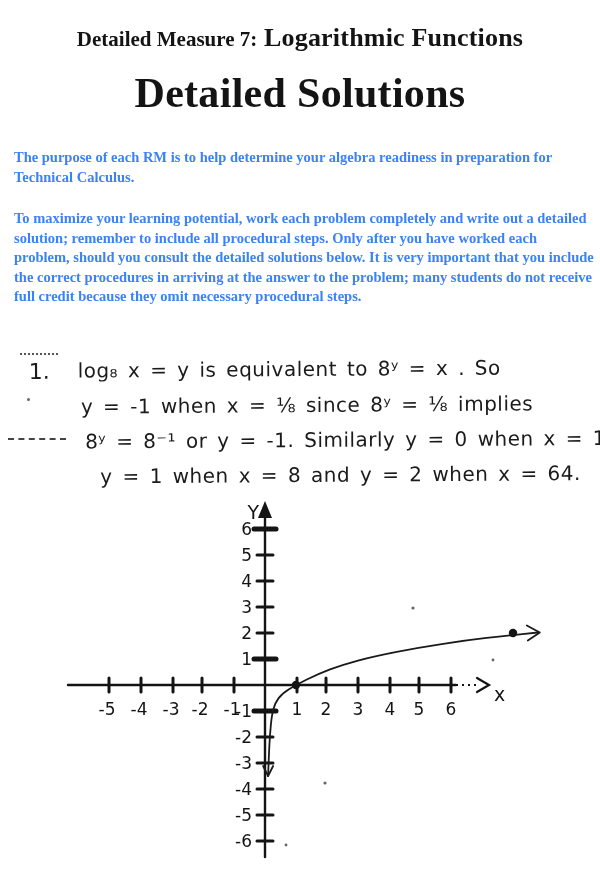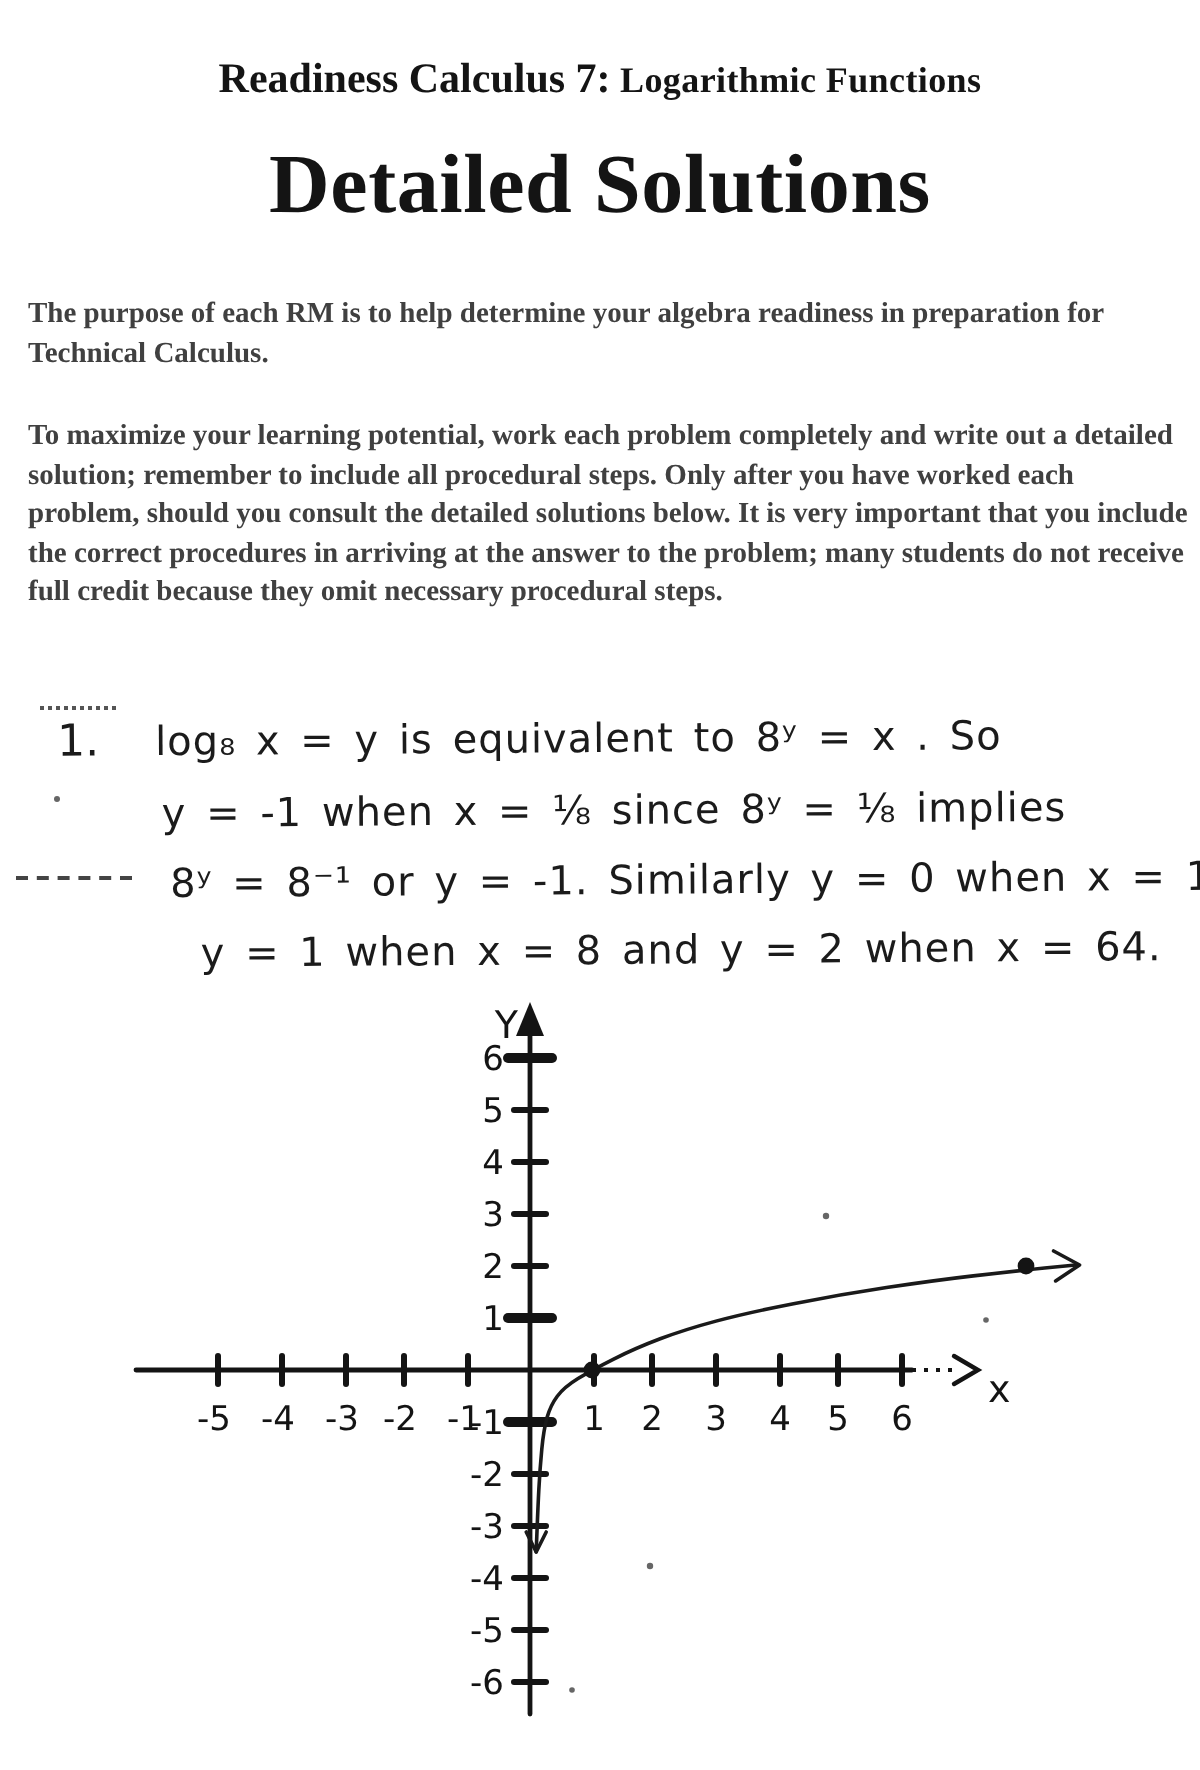--- a/index.html
+++ b/index.html
@@ -6,28 +6,28 @@
   body { background:#d9d9d9; font-family:"Liberation Serif", serif; }
   .page {
     position:relative; width:600px; height:885px; margin:0 auto;
     background:#ffffff; color:#141414; overflow:hidden;
   }
   .title {
     position:absolute; top:17px; left:0; width:100%;
     text-align:center; font-weight:bold; white-space:nowrap;
   }
   .title .prefix { font-size:21px; }
-  .title .suffix { font-size:18px; letter-spacing:.2px; }
+  .title .suffix { font-size:26px; letter-spacing:.2px; }
   .subtitle {
     position:absolute; top:69px; left:0; width:100%;
     text-align:center; font-weight:bold; font-size:42px; letter-spacing:.3px;
   }
   .para {
     position:absolute; left:14px; width:580px;
-    font-weight:bold; font-size:14.5px; line-height:19.5px; color:#404040;
+    font-weight:bold; font-size:14.5px; line-height:19.5px; color:#3b82f6;
   }
   .para1 { top:147px; line-height:20px; }
   .para2 { top:209px; }
   .uline { }
 
   
   .hand, .handline {
     font-family:"DejaVu Sans", sans-serif; color:#1b1b1b;
   }
   .solution { position:absolute; top:0; left:0; width:600px; transform:rotate(-0.4deg); }
@@ -55,21 +55,21 @@
   .art { position:absolute; }
   .art-dots-top { left:20px; top:353px; width:38px; border-top:2px dotted #555; }
   .art-dash-mid { left:8px; top:438px; width:58px; border-top:2px dashed #444; }
   .art-dot-sm { left:27px; top:398px; width:3px; height:3px; background:#666; border-radius:50%; }
 </style>
 </head>
 <body>
 
 <div class="page">
 
-  <h1 class="title"><span class="prefix">Readiness Calculus 7:</span><span class="suffix"> Logarithmic Functions</span></h1>
+  <h1 class="title"><span class="prefix">Detailed Measure 7:</span><span class="suffix"> Logarithmic Functions</span></h1>
 
   <h2 class="subtitle">Detailed Solutions</h2>
 
   <p class="para para1">The purpose of each RM is to help determine your algebra readiness in preparation for Technical Calculus.</p>
 
   <p class="para para2"><span>To maximize your learning potential, work each problem completely and write out a detailed solution; remember to include all procedural steps. Only </span><span class="uline">after</span><span> you have worked each problem, should you consult the detailed solutions below. It is very important that you include the correct procedures in arriving at the answer to the problem; many students do not receive full credit because they omit necessary procedural steps.</span></p>
 
   <div class="solution hand">
     <div class="prob-num">1.</div>
     <div class="hline hl1">log₈ x = y  is equivalent to   8ʸ = x . So</div>

